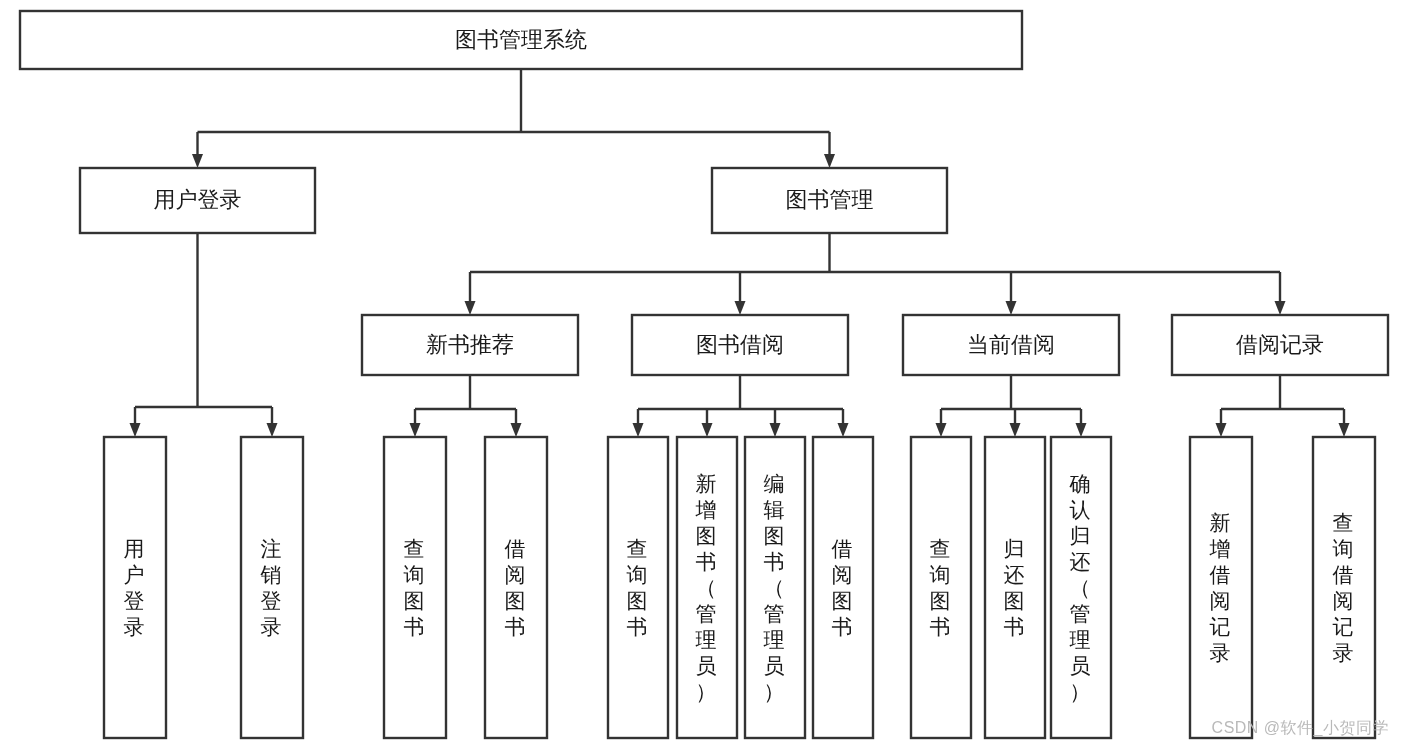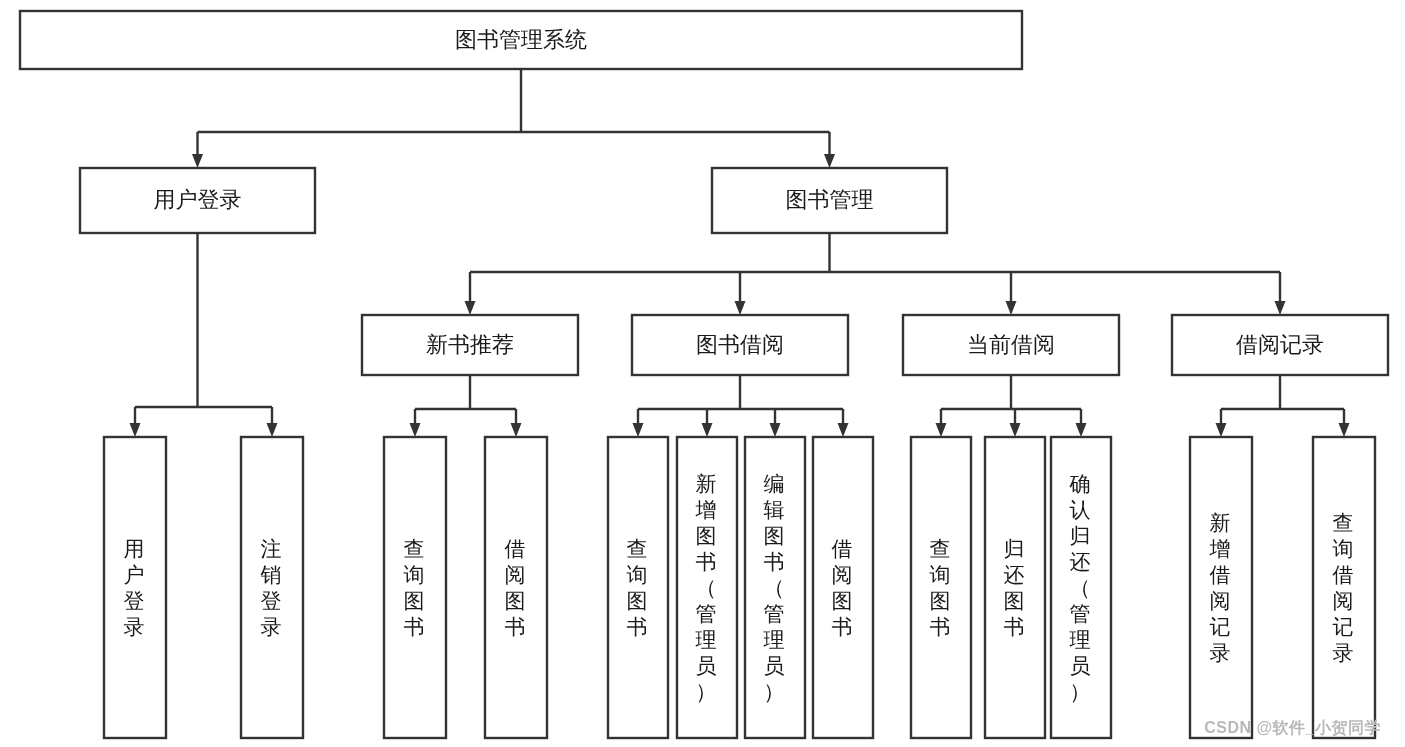--- a/index.html
+++ b/index.html
@@ -54,30 +54,29 @@
     stroke-width: 2.4;
     fill: none;
     stroke-linecap: butt;
   }
   .arrow-head {
     fill: #333333;
     stroke: none;
   }
   .watermark {
     position: absolute;
-    right: 24px;
+    right: 16px;
     bottom: 8px;
     font-family: "Liberation Sans", "DejaVu Sans", sans-serif;
     font-size: 16px;
     color: #b9b9b9;
     letter-spacing: 0.5px;
     user-select: none;
     pointer-events: none;
     white-space: nowrap;
-    font-weight: bold;
   }
 </style>
 </head>
 <body>
 
 <div id="diagram-root">
   <svg id="flow" viewBox="0 0 1405 747">
     <g id="edges-layer">
         <g>
           <path class="edge" d="M 521 69 L 521 132"></path>

